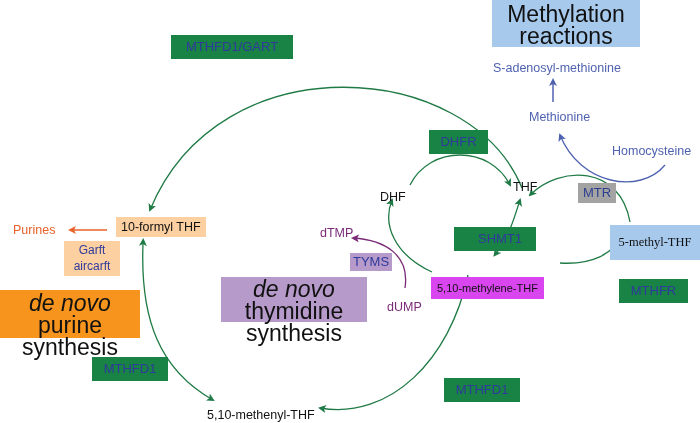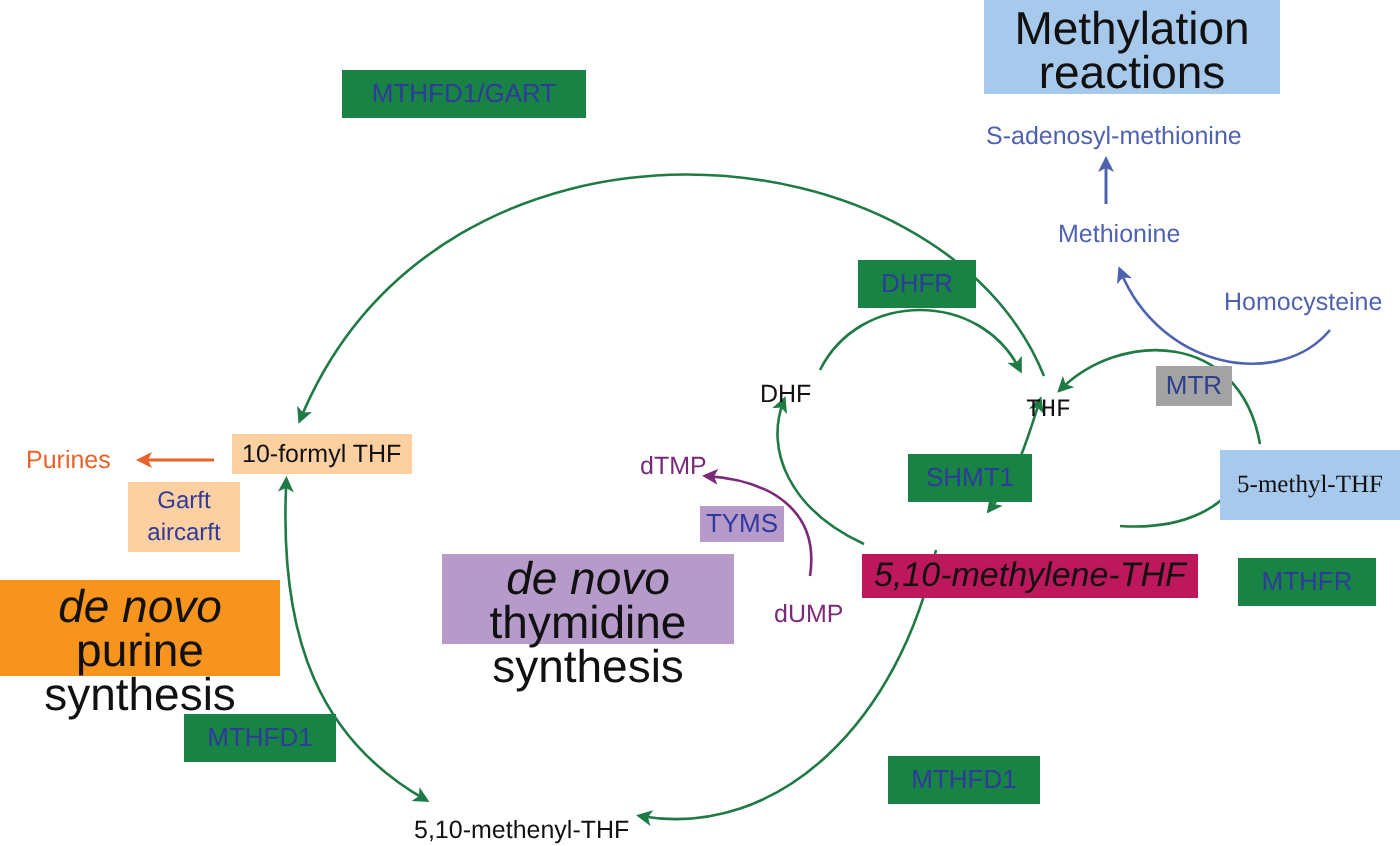--- a/index.html
+++ b/index.html
@@ -10,22 +10,22 @@
   .enzyme-green { background: #15803d; background: #188345; color: #2f3a9c;
                   font-size: 13px; text-align: center; line-height: 24px; height: 24px; }
   .enzyme-blue { background: #a3a3a3; color: #2f3f8f; font-size: 13px; text-align: center;
                  line-height: 20px; height: 20px; }
   .met-black { color: #111111; font-size: 12.5px; white-space: nowrap; }
   .met-blue { color: #4f62b0; font-size: 12.5px; white-space: nowrap; }
   .met-purple { color: #7a2a78; font-size: 12.5px; white-space: nowrap; }
   .met-orange { color: #e8622a; font-size: 12.5px; white-space: nowrap; }
   .box-peach { background: #fcd0a1; color: #111; font-size: 12.5px; padding: 0 5px;
                line-height: 20px; height: 20px; white-space: nowrap; }
-  .box-purple { background: #be185d; color: #111; font-size: 17px; padding: 0 6px;
-                line-height: 22px; height: 22px; white-space: nowrap; font-style: italic; }
+  .box-purple { background: #d946ef; color: #111; font-size: 11px; padding: 0 6px;
+                line-height: 22px; height: 22px; white-space: nowrap; }
   .box-blue { background: #a6c9ec; color: #111; font-size: 12.5px; text-align: center; }
   .process { font-size: 23px; text-align: center; line-height: 22px; color: #111; }
 </style>
 </head>
 <body>
 
 <svg class="arrows" width="700" height="423" viewBox="0 0 700 423">
   <defs>
     <marker id="ag" markerWidth="8" markerHeight="8" refX="6" refY="4" orient="auto" markerUnits="userSpaceOnUse">
       <path d="M0,0 L8,4 L0,8 L2,4 Z" fill="#1f7a45"></path>
@@ -74,28 +74,28 @@
   <div class="process">reactions</div>
 </div>
 
 <div class="abs met-blue" style="left:493px;top:61px;">S-adenosyl-methionine</div>
 <div class="abs met-blue" style="left:529px;top:110px;">Methionine</div>
 <div class="abs met-blue" style="left:612px;top:144px;">Homocysteine</div>
 
 <div class="abs enzyme-green" style="left:171px;top:35px;width:122px;">MTHFD1/GART</div>
 <div class="abs enzyme-green" style="left:429px;top:130px;width:59px;">DHFR</div>
 <div class="abs enzyme-blue" style="left:578px;top:183px;width:38px;">MTR</div>
-<div class="abs enzyme-green" style="left:454px;top:227px;width:62px;">SHMT1</div>
+<div class="abs enzyme-green" style="left:454px;top:227px;width:72px;padding-left:10px;">SHMT1</div>
 <div class="abs" style="left:350px;top:253px;width:42px;height:18px;background:#b69ac9;color:#2f3a9c;font-size:13px;text-align:center;line-height:18px;">TYMS</div>
 <div class="abs enzyme-green" style="left:619px;top:279px;width:69px;">MTHFR</div>
 <div class="abs enzyme-green" style="left:92px;top:357px;width:76px;">MTHFD1</div>
 <div class="abs enzyme-green" style="left:444px;top:378px;width:76px;">MTHFD1</div>
 
 <div class="abs met-black" style="left:380px;top:190px;">DHF</div>
-<div class="abs met-black" style="left:513px;top:198px;font-family:Liberation Mono, monospace;">THF</div>
+<div class="abs met-black" style="left:513px;top:180px;">THF</div>
 
 <div class="abs box-peach" style="left:116px;top:217px;">10-formyl THF</div>
 <div class="abs met-orange" style="left:13px;top:223px;">Purines</div>
 <div class="abs" style="left:64px;top:241px;width:56px;height:34px;background:#fcd0a1;color:#2f3a9c;font-size:12px;text-align:center;line-height:16px;padding-top:1px;">
   <div>Garft</div>
   <div>aircarft</div>
 </div>
 
 <div class="abs" style="left:0;top:290px;width:140px;height:48px;background:#f7941d;">
   <div class="process" style="padding-top:2px;"><i>de novo</i><span> purine</span></div>

